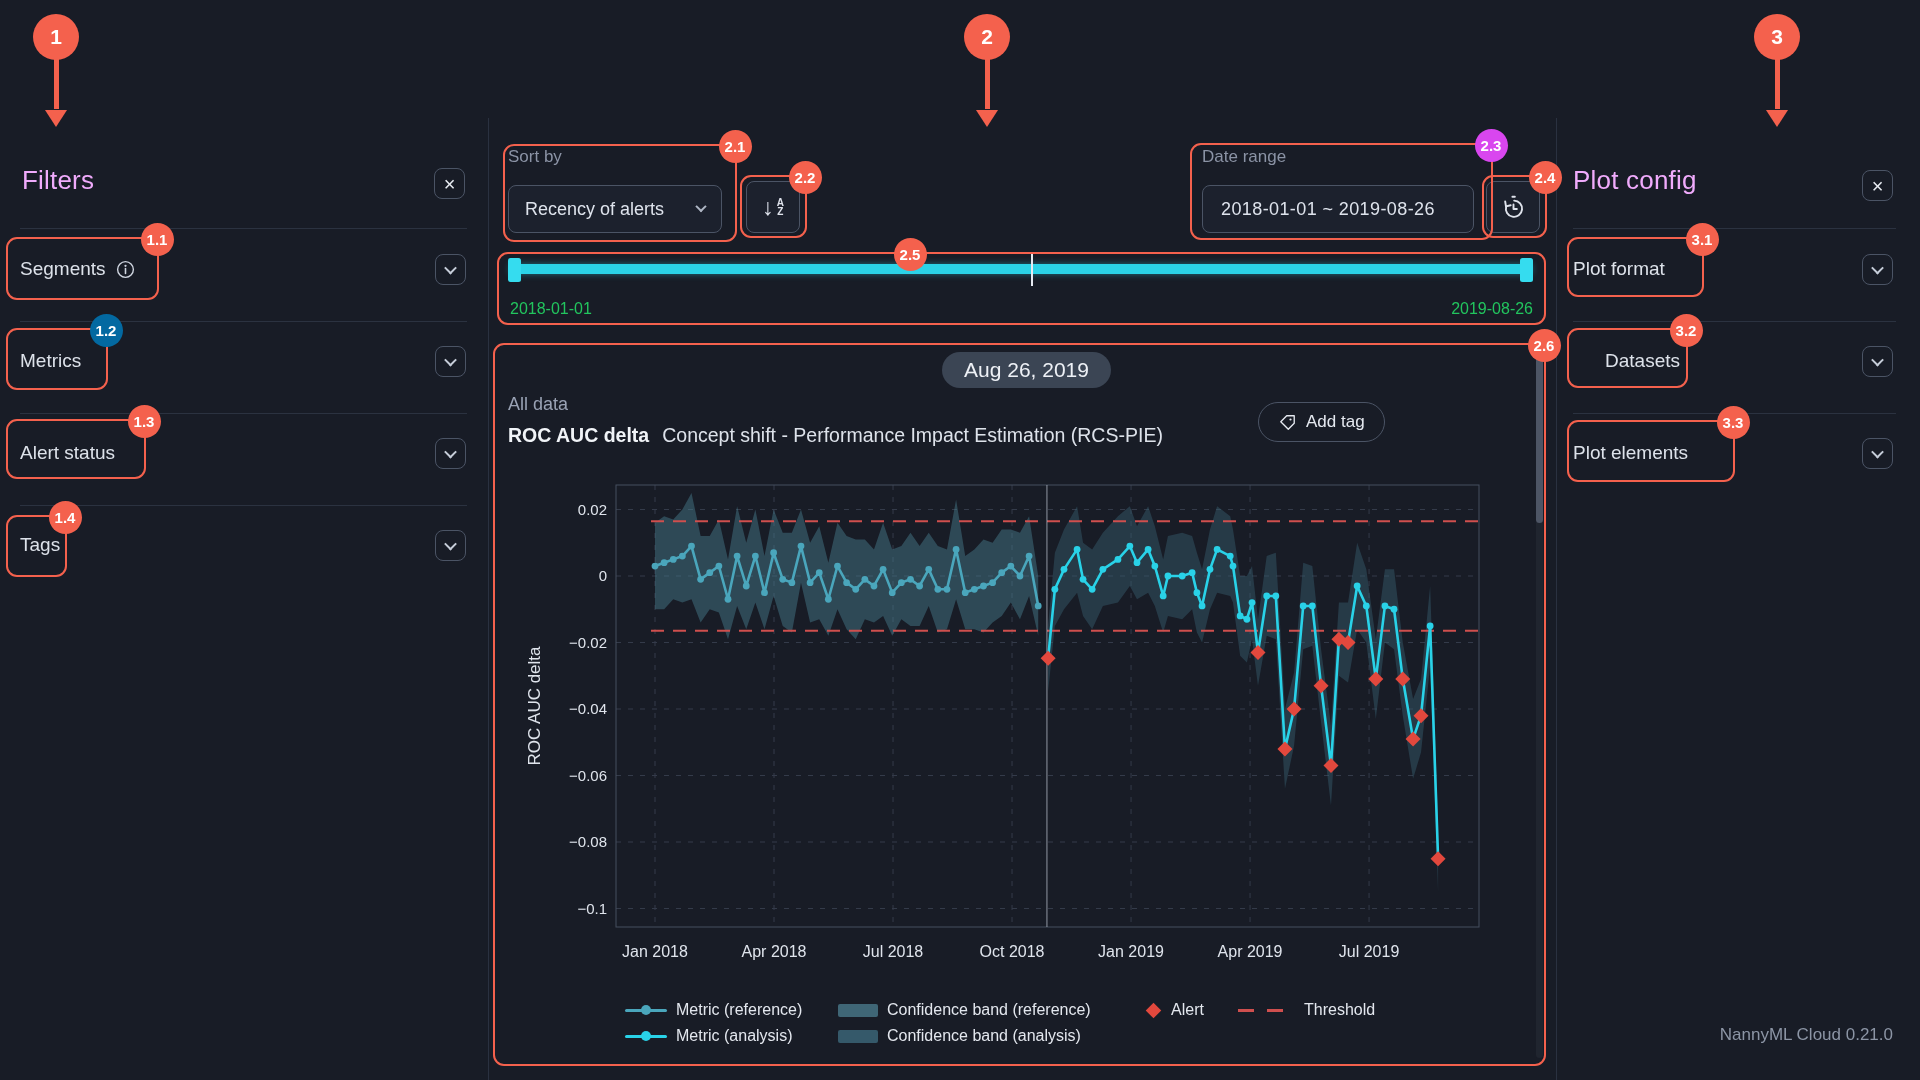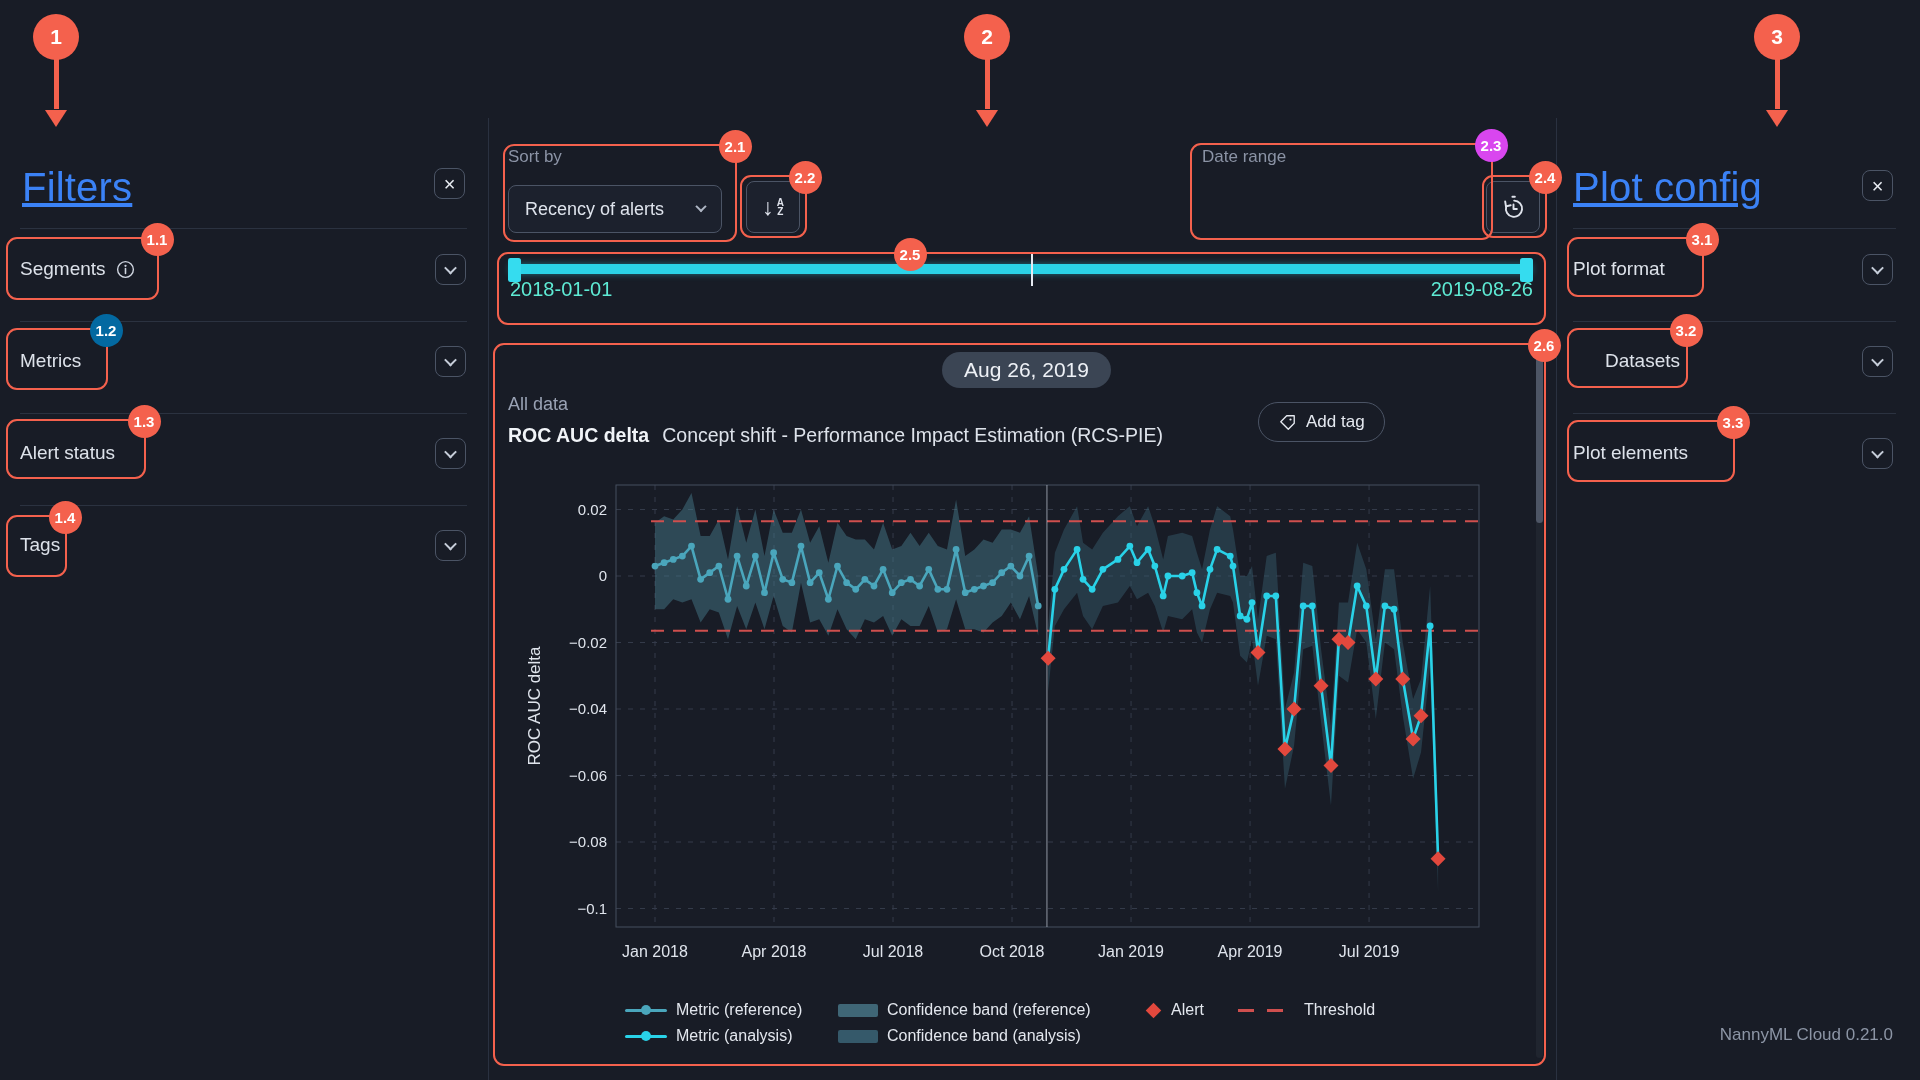--- a/index.html
+++ b/index.html
@@ -7,21 +7,21 @@
   body { font-family:"Liberation Sans", sans-serif; }
   .screen { position:relative; width:1920px; height:1080px; background:#181c26; overflow:hidden; color:#e9edf3; }
 
   .vdiv { position:absolute; top:118px; bottom:0; width:1px; background:#2a3140; }
   .vdiv.left { left:488px; } .vdiv.right { left:1556px; }
 
   .hdiv { position:absolute; height:1px; background:#2b3240; }
   .hdiv.l { left:20px; width:447px; } .hdiv.r { left:1573px; width:323px; }
   .hdiv.y1 { top:228px; } .hdiv.y2 { top:321px; } .hdiv.y3 { top:413px; } .hdiv.y4 { top:505px; }
 
-  .panel-title { position:absolute; font-size:40px; font-weight:400; color:#3b82f6; letter-spacing:0.2px;text-decoration:underline; }
+  .panel-title { position:absolute; font-size:26px; font-weight:400; color:#f0abfc; letter-spacing:0.2px; }
   .section-label { position:absolute; font-size:19px; color:#dde2ea; display:flex; align-items:center; gap:9px; }
 
   .icon-btn { position:absolute; width:31px; height:31px; border:1px solid #4b5465; border-radius:8px;
               background:transparent; color:#dfe4ec; display:flex; align-items:center; justify-content:center; cursor:pointer; }
   .close-glyph { font-size:20px; line-height:1; color:#e9edf3; font-weight:400; }
   .chev-glyph { width:9px; height:9px; border-right:2px solid #c6cdd9; border-bottom:2px solid #c6cdd9;
                 transform:rotate(45deg) translate(-1px,-1px); }
 
   .field-label { position:absolute; font-size:17px; color:#8b93a5; }
   .control { position:absolute; background:#1c212d; border:1px solid #4b5465; border-radius:8px;
@@ -36,21 +36,21 @@
   .sort-az { display:flex; align-items:center; gap:3px; color:#dfe3ec; }
   .sa-arrow { font-size:23px; line-height:1; }
   .sa-col { display:flex; flex-direction:column; font-size:10px; font-weight:700; line-height:9px; }
 
   
   .slider-track { position:absolute; left:510px; top:264px; width:1022px; height:10px; background:#2bd4e8;
                   border-radius:2px; box-shadow:0 0 7px rgba(43,212,232,.45); cursor:pointer; }
   .slider-handle { position:absolute; top:258px; width:13px; height:24px; background:#35dcef; border-radius:2.5px; cursor:ew-resize; }
   .slider-handle.left { left:508px; } .slider-handle.right { left:1520px; }
   .slider-cursor { position:absolute; left:1031px; top:252px; width:2px; height:34px; background:#e6eaf1; }
-  .slider-label { position:absolute; top:278px; font-size:20px; color:#5eead4; }
+  .slider-label { position:absolute; top:300px; font-size:16px; color:#22c55e; }
   .slider-label.min { left:510px; } .slider-label.max { left:1383px; width:150px; text-align:right; }
 
   
   .pill { position:absolute; left:942px; top:352px; height:36px; padding:0 22px; border-radius:18px;
           background:#3b4554; color:#eef1f6; font-size:21px; display:flex; align-items:center; }
   .scope { position:absolute; left:508px; top:394px; font-size:18px; color:#99a2b4; }
   .title-row { position:absolute; left:508px; top:424px; font-size:19.5px; color:#dde2ea; }
   .title-row b { color:#f1f4f8; font-weight:700; margin-right:13px; }
   .add-tag { position:absolute; left:1258px; top:402px; height:40px; padding:0 19px; border:1px solid #4b5465;
              border-radius:20px; background:transparent; color:#e5e9f0; font-size:17px;
@@ -151,20 +151,23 @@
     <span class="sort-az">
       <span class="sa-arrow">↓</span>
       <span class="sa-col">
           <span>A</span>
           <span>Z</span>
         </span>
     </span>
   </button>
 
   <div class="field-label" style="left:1202px; top:147px;">Date range</div>
+  <div class="control date-input">
+    <span>2018-01-01 ~ 2019-08-26</span>
+  </div>
   <button class="control sq-btn hist-btn">
     <svg class="mini" width="27" height="27" viewBox="0 0 24 24" fill="none" stroke="#dfe3ec" stroke-width="1.7" stroke-linecap="round">
       <path d="M11 2.4 h2.2"></path>
       <path d="M12.6 5.9 a7.2 7.2 0 1 1 -7.1 5.2"></path>
       <path d="M4.6 6.6 l0.7 4.4 4.2-1"></path>
       <path d="M12 13.4 V9.3 M12 13.4 h3"></path>
     </svg>
   </button>
 
   <div class="slider-track"></div>

